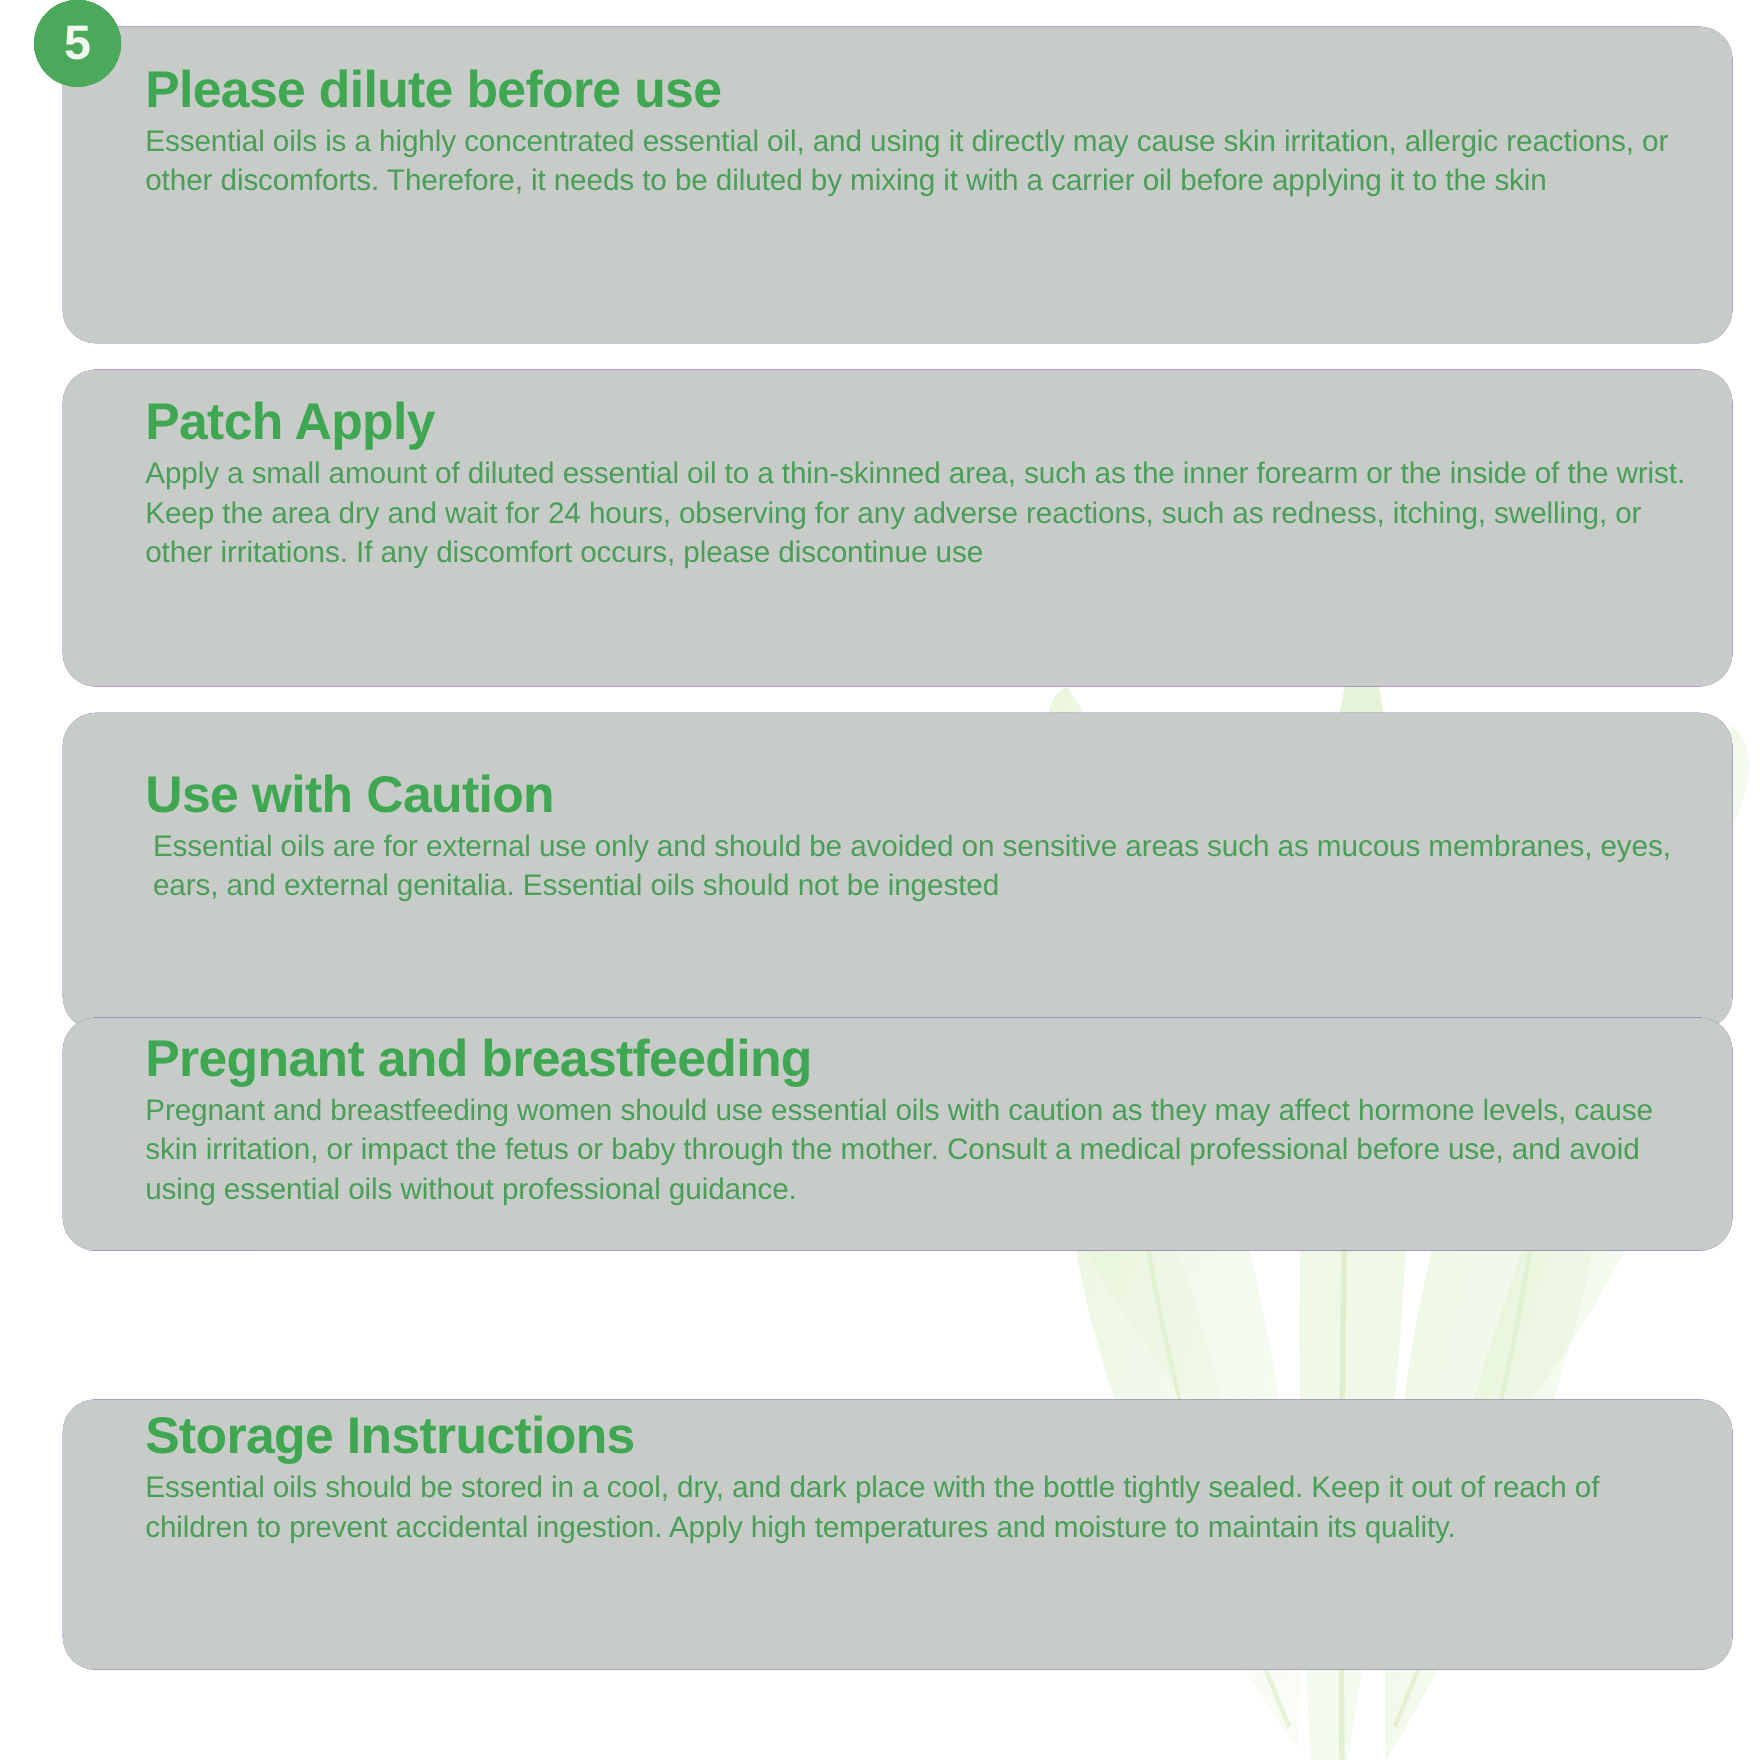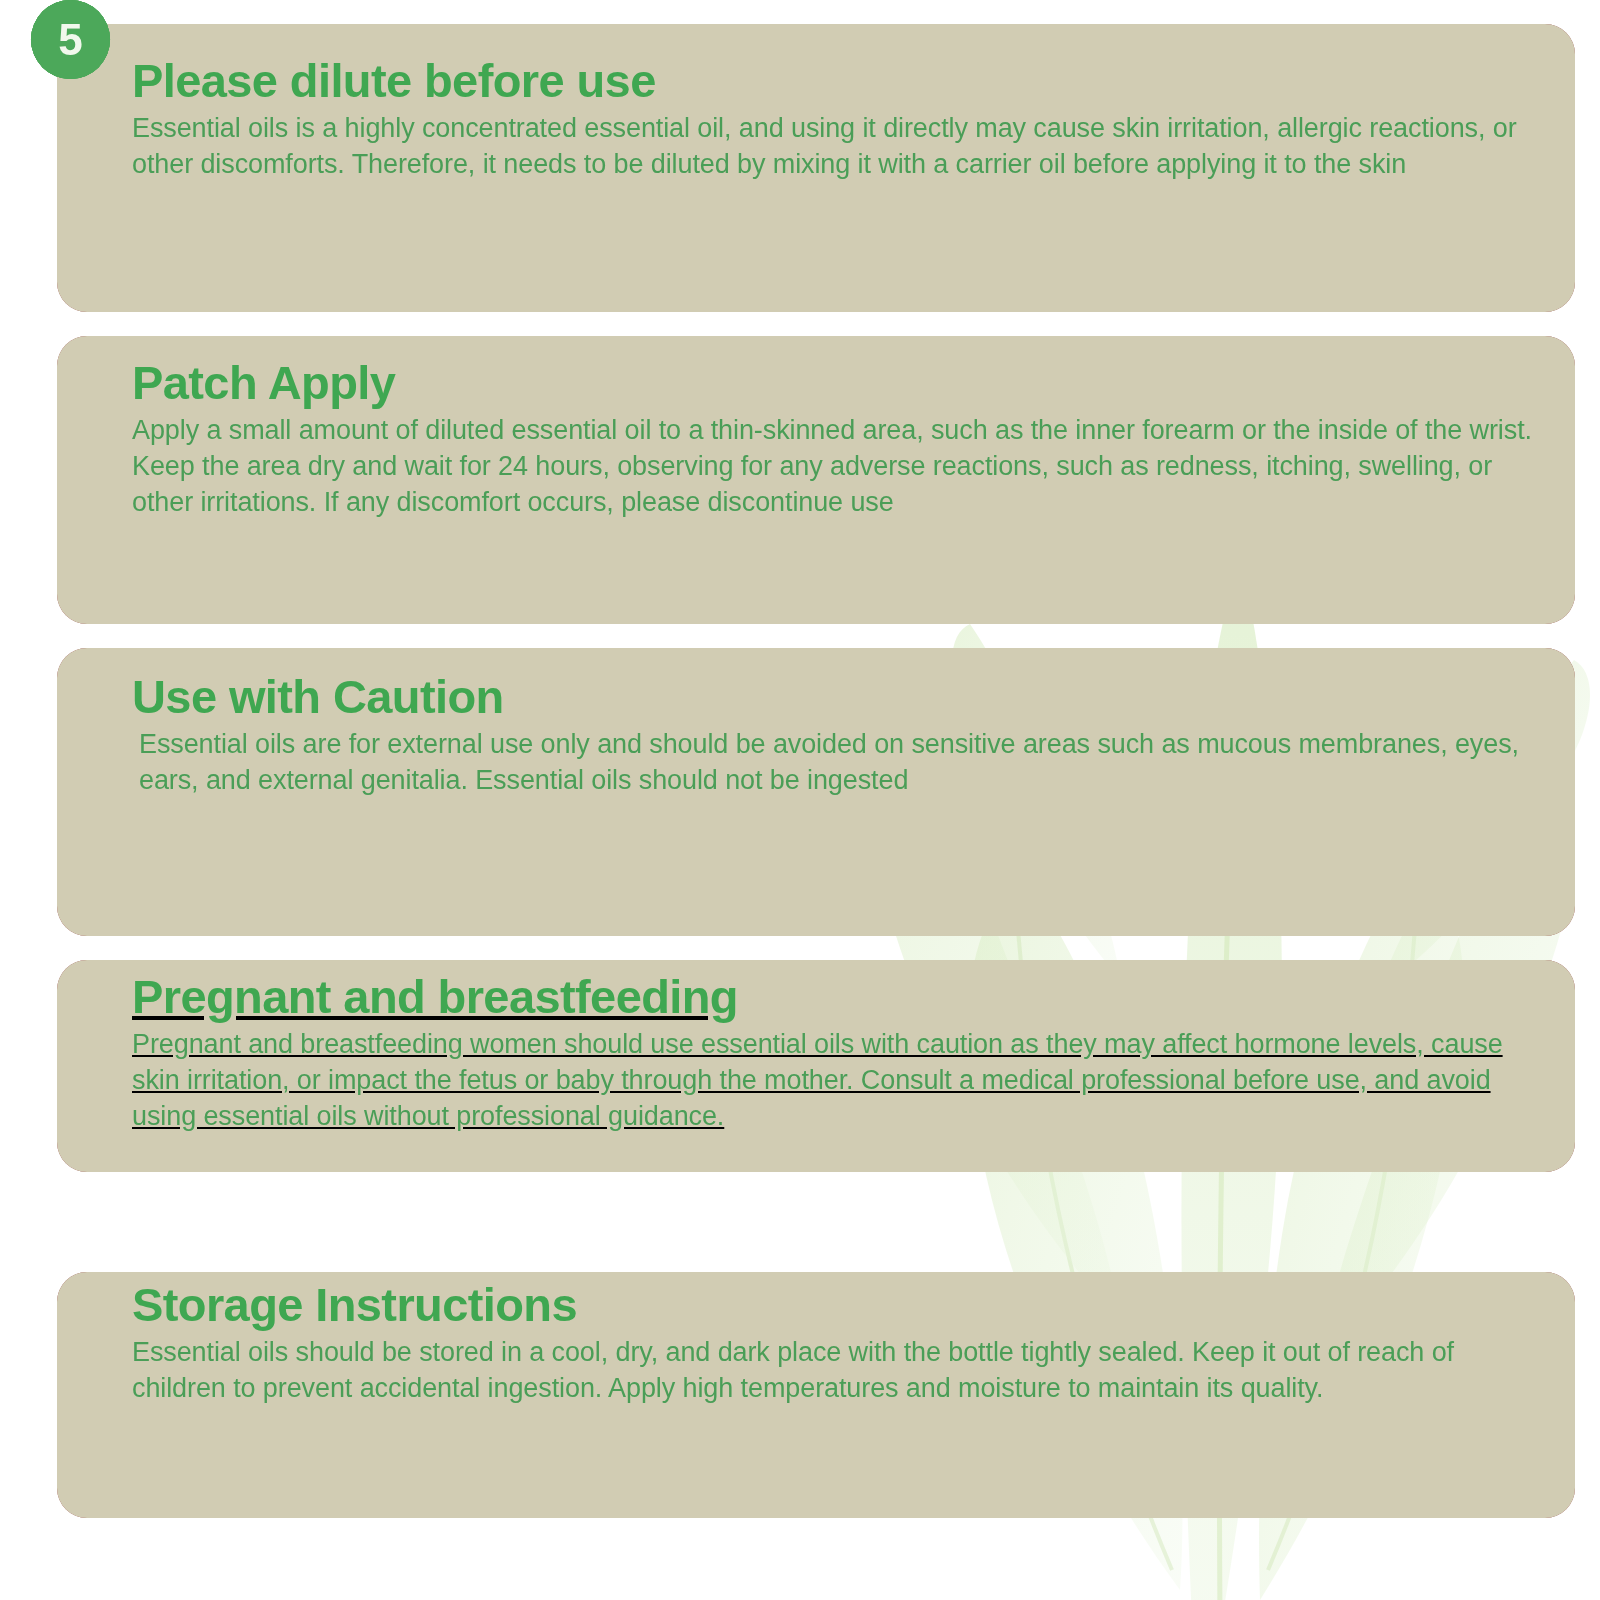--- a/index.html
+++ b/index.html
@@ -35,21 +35,21 @@
   #cards {
     position: absolute;
     inset: 0;
     z-index: 2;
   }
 
   .card {
     position: absolute;
     left: 57px;
     width: 1518px;
-    background: #7f1d1d;
+    background: #4c1d95;
     border-radius: 30px;
     overflow: hidden;
   }
   
   .card-bg {
     position: absolute;
     inset: 0;
     background: rgba(226, 243, 209, 0.80);
   }
 
@@ -98,24 +98,24 @@
   }
 
   
   #card-1 { top: 24px;   height: 288px; }
   #card-1 .card-inner { padding-top: 32px; }
 
   #card-2 { top: 336px;  height: 288px; }
   #card-2 .card-inner { padding-top: 22px; }
 
   #card-3 { top: 648px;  height: 288px; }
-  #card-3 .card-inner { padding-top: 24px; }
+  #card-3 .card-inner { padding-top: 49px; }
   #card-3 .card-body { padding-left: 7px; }
 
-  #card-4 { top: 960px;  height: 212px; text-decoration: underline; }
+  #card-4 { top: 925px;  height: 212px; }
   #card-4 .card-inner { padding-top: 12px; }
 
   #card-5 { top: 1272px; height: 246px; }
   #card-5 .card-inner { padding-top: 8px; }
 
   .title-spacer { height: 4px; }
 </style>
 </head>
 <body>
 

